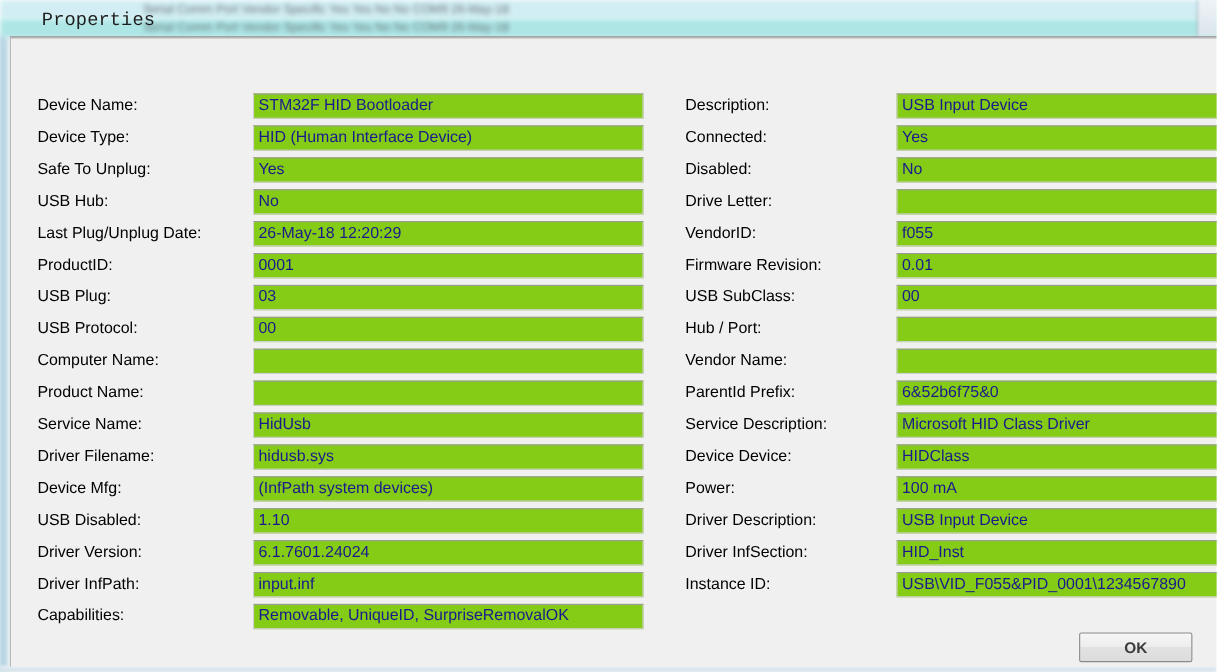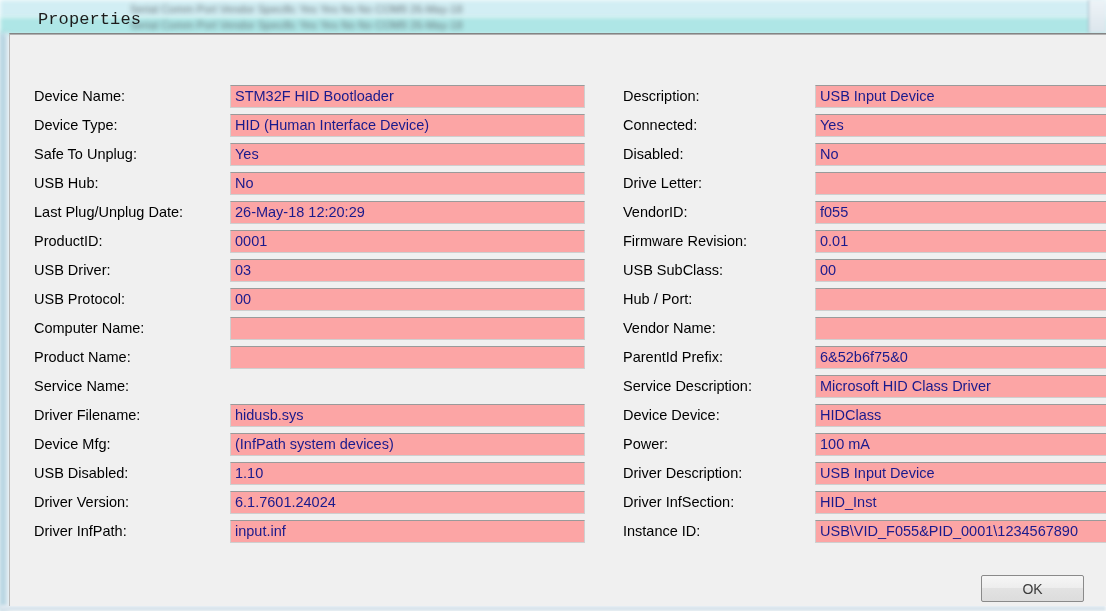--- a/index.html
+++ b/index.html
@@ -125,21 +125,21 @@
     font-family: "Liberation Sans", sans-serif;
     white-space: nowrap;
   }
   .cell.left  .lbl { left: 10px; }
   .cell.right .lbl { left: 9px; }
 
   .field {
     position: absolute;
     top: 1px;
     height: 23px;
-    background: #fca5a5;
+    background: #84cc16;
     border: 1px solid #cfcfcf;
     border-top-color: #9a9a9a;
     box-sizing: border-box;
     overflow: hidden;
   }
   .cell.left  .field { left: 206px; width: 355px; }
   .cell.right .field { left: 201px; width: 330px; }
 
   .val {
     position: absolute;
@@ -162,20 +162,21 @@
     border: 1px solid #8a8a8a;
     border-radius: 2px;
     color: #3b3b3b;
     font-size: 14px;
     font-family: "Liberation Sans", sans-serif;
     display: flex;
     align-items: center;
     justify-content: center;
     cursor: default;
     box-sizing: border-box;
+    font-weight: bold;
   }
 </style>
 </head>
 <body>
 
 <div id="app">
 
   <div class="bg-layer">
     <div class="bg-rowA"></div>
     <div class="bg-rowB"></div>
@@ -268,21 +269,21 @@
           </div>
           <div class="cell right">
             <div class="lbl">Firmware Revision:</div>
             <div class="field">
               <div class="val">0.01</div>
             </div>
           </div>
         </div>
         <div class="row">
           <div class="cell left">
-            <div class="lbl">USB Driver:</div>
+            <div class="lbl">USB Plug:</div>
             <div class="field">
               <div class="val">03</div>
             </div>
           </div>
           <div class="cell right">
             <div class="lbl">USB SubClass:</div>
             <div class="field">
               <div class="val">00</div>
             </div>
           </div>
@@ -325,20 +326,23 @@
           <div class="cell right">
             <div class="lbl">ParentId Prefix:</div>
             <div class="field">
               <div class="val">6&amp;52b6f75&amp;0</div>
             </div>
           </div>
         </div>
         <div class="row">
           <div class="cell left">
             <div class="lbl">Service Name:</div>
+            <div class="field">
+              <div class="val">HidUsb</div>
+            </div>
           </div>
           <div class="cell right">
             <div class="lbl">Service Description:</div>
             <div class="field">
               <div class="val">Microsoft HID Class Driver</div>
             </div>
           </div>
         </div>
         <div class="row">
           <div class="cell left">
@@ -400,20 +404,28 @@
           <div class="cell left">
             <div class="lbl">Driver InfPath:</div>
             <div class="field">
               <div class="val">input.inf</div>
             </div>
           </div>
           <div class="cell right">
             <div class="lbl">Instance ID:</div>
             <div class="field">
               <div class="val">USB\VID_F055&amp;PID_0001\1234567890</div>
+            </div>
+          </div>
+        </div>
+        <div class="row">
+          <div class="cell left">
+            <div class="lbl">Capabilities:</div>
+            <div class="field">
+              <div class="val">Removable, UniqueID, SurpriseRemovalOK</div>
             </div>
           </div>
         </div>
       </div>
     <div class="btn-ok">OK</div>
   </div>
 
   <div class="title">Properties</div>
 
 </div>

